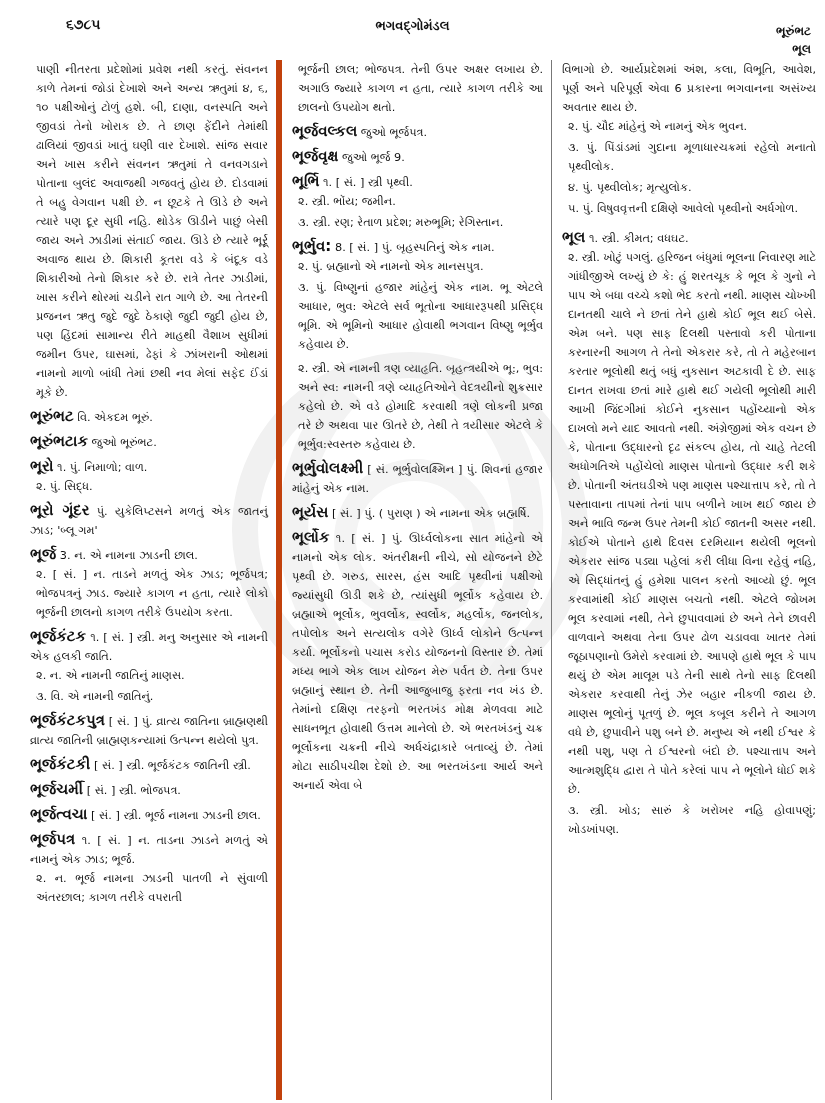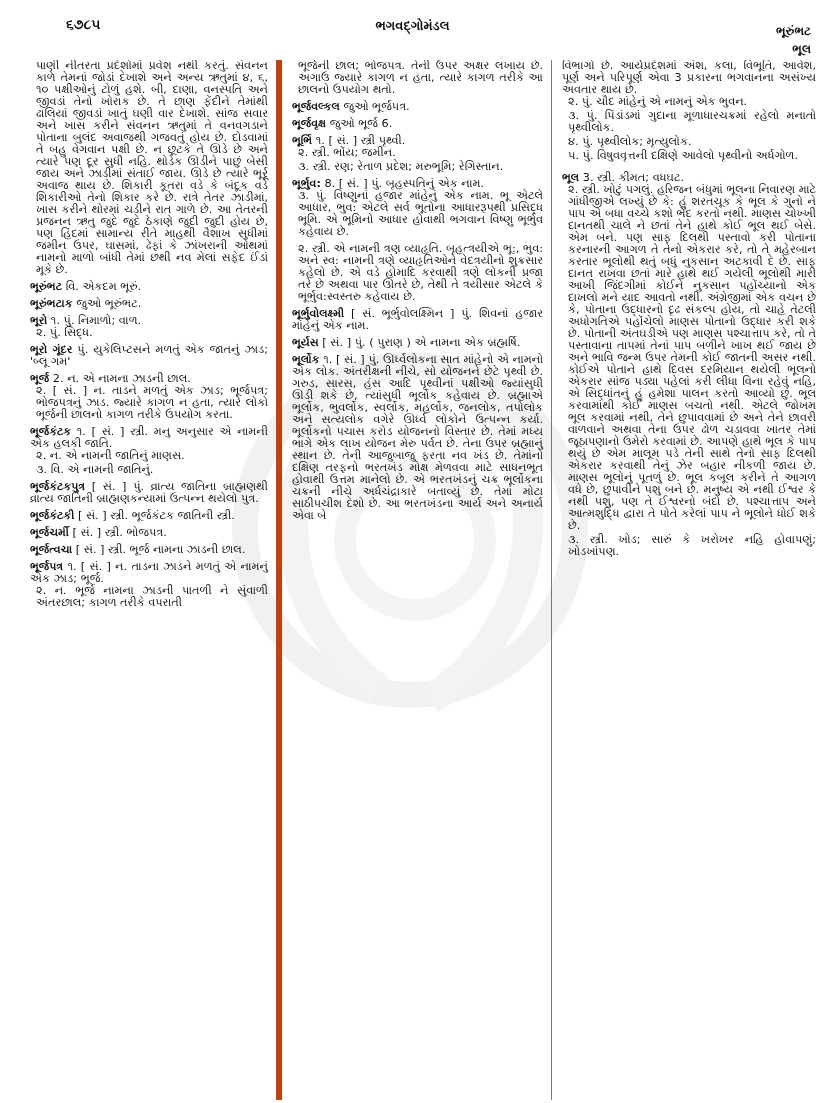--- a/index.html
+++ b/index.html
@@ -23,28 +23,28 @@
     }
     .guide-words {
       position: absolute; right: 14px; top: 22px; text-align: right;
       font-size: 12px; font-weight: bold; line-height: 18px;
     }
     .columns {
       position: absolute; left: 30px; top: 60px; width: 790px; height: 1040px;
       display: flex; z-index: 1;
     }
     .col {
-      box-sizing: border-box; font-size: 11.3px; line-height: 12px;
+      box-sizing: border-box; font-size: 11.3px; line-height: 19px;
       text-align: justify; overflow: hidden;
     }
     .col-1 { width: 246px; padding-right: 8px; }
     .col-2 { width: 275px; padding: 0 8px 0 10px; border-left: 6px solid #c2410c; }
     .col-3 { width: 269px; padding: 0 4px 0 10px; border-left: 1px solid #777; }
     .entry { margin: 0 0 5px 0; }
-    .entry .head { font-weight: bold; font-size: 11px; }
+    .entry .head { font-weight: bold; font-size: 15px; }
     .sense { margin: 0 0 2px 0; padding-left: 6px; }
     .cont { margin: 0 0 5px 0; padding-left: 6px; }
   </style>
 </head>
 <body>
 
 <svg class="watermark" viewBox="0 0 360 420">
   <circle cx="180" cy="200" r="165" fill="none" stroke="#f1f1f1" stroke-width="26"></circle>
   <path d="M120 60 C 40 140, 40 280, 150 360" fill="none" stroke="#f3f3f3" stroke-width="30"></path>
   <path d="M230 50 C 330 130, 320 290, 200 370" fill="none" stroke="#f3f3f3" stroke-width="30"></path>
@@ -71,21 +71,21 @@
           <div><span class="head">ભૂરુંભટાક</span> <span>જુઓ ભૂરુંભટ.</span></div>
         </div>
         <div class="entry">
           <div><span class="head">ભૂરો</span> <span>૧. પું. નિમાળો; વાળ.</span></div>
           <div class="sense">૨. પું. સિદ્ધ.</div>
         </div>
         <div class="entry">
           <div><span class="head">ભૂરો ગૂંદર</span> <span>પું. યુકેલિપ્ટસને મળતું એક જાતનું ઝાડ; 'બ્લૂ ગમ'</span></div>
         </div>
         <div class="entry">
-          <div><span class="head">ભૂર્જ</span> <span>2. ન. એ નામના ઝાડની છાલ.</span></div>
+          <div><span class="head">ભૂર્જ</span> <span>3. ન. એ નામના ઝાડની છાલ.</span></div>
           <div class="sense">૨. [ સં. ] ન. તાડને મળતું એક ઝાડ; ભૂર્જપત્ર; ભોજપત્રનું ઝાડ. જ્યારે કાગળ ન હતા, ત્યારે લોકો ભૂર્જની છાલનો કાગળ તરીકે ઉપયોગ કરતા.</div>
         </div>
         <div class="entry">
           <div><span class="head">ભૂર્જકંટક</span> <span>૧. [ સં. ] સ્ત્રી. મનુ અનુસાર એ નામની એક હલકી જાતિ.</span></div>
           <div class="sense">૨. ન. એ નામની જાતિનું માણસ.</div>
           <div class="sense">૩. વિ. એ નામની જાતિનું.</div>
         </div>
         <div class="entry">
           <div><span class="head">ભૂર્જકંટકપુત્ર</span> <span>[ સં. ] પું. વ્રાત્ય જાતિના બ્રાહ્મણથી વ્રાત્ય જાતિની બ્રાહ્મણકન્યામાં ઉત્પન્ન થયેલો પુત્ર.</span></div>
         </div>
@@ -104,54 +104,55 @@
         </div>
       </div>
   </div>
   <div class="col col-2">
     <p class="cont">ભૂર્જની છાલ; ભોજપત્ર. તેની ઉપર અક્ષર લખાય છે. અગાઉ જ્યારે કાગળ ન હતા, ત્યારે કાગળ તરીકે આ છાલનો ઉપયોગ થતો.</p>
     <div id="col1-entries">
         <div class="entry">
           <div><span class="head">ભૂર્જવલ્કલ</span> <span>જુઓ ભૂર્જપત્ર.</span></div>
         </div>
         <div class="entry">
-          <div><span class="head">ભૂર્જવૃક્ષ</span> <span>જુઓ ભૂર્જ 6.</span></div>
+          <div><span class="head">ભૂર્જવૃક્ષ</span> <span>જુઓ ભૂર્જ 9.</span></div>
         </div>
         <div class="entry">
           <div><span class="head">ભૂર્ભિ</span> <span>૧. [ સં. ] સ્ત્રી પૃથ્વી.</span></div>
           <div class="sense">૨. સ્ત્રી. ભોંય; જમીન.</div>
           <div class="sense">૩. સ્ત્રી. રણ; રેતાળ પ્રદેશ; મરુભૂમિ; રેગિસ્તાન.</div>
         </div>
         <div class="entry">
           <div><span class="head">ભૂર્ભુવ:</span> <span>8. [ સં. ] પું. બૃહસ્પતિનું એક નામ.</span></div>
+          <div class="sense">૨. પું. બ્રહ્માનો એ નામનો એક માનસપુત્ર.</div>
           <div class="sense">૩. પું. વિષ્ણુનાં હજાર માંહેનું એક નામ. ભૂ એટલે આધાર, ભુવ: એટલે સર્વ ભૂતોના આધારરૂપથી પ્રસિદ્ધ ભૂમિ. એ ભૂમિનો આધાર હોવાથી ભગવાન વિષ્ણુ ભૂર્ભુવ કહેવાય છે.</div>
         </div>
         <div class="entry">
           <div class="sense">૨. સ્ત્રી. એ નામની ત્રણ વ્યાહૃતિ. બૃહત્ત્રયીએ ભૂ:, ભુવ: અને સ્વ: નામની ત્રણે વ્યાહૃતિઓને વેદત્રયીનો શુક્રસાર કહેલો છે. એ વડે હોમાદિ કરવાથી ત્રણે લોકની પ્રજા તરે છે અથવા પાર ઊતરે છે, તેથી તે ત્રયીસાર એટલે કે ભૂર્ભુવ:સ્વસ્તરુ કહેવાય છે.</div>
         </div>
         <div class="entry">
           <div><span class="head">ભૂર્ભુવોલક્ષ્મી</span> <span>[ સં. ભૂર્ભુવોલક્ષ્મિન ] પું. શિવનાં હજાર માંહેનું એક નામ.</span></div>
         </div>
         <div class="entry">
           <div><span class="head">ભૂર્યસ</span> <span>[ સં. ] પું. ( પુરાણ ) એ નામના એક બ્રહ્મર્ષિ.</span></div>
         </div>
         <div class="entry">
           <div><span class="head">ભૂર્લોક</span> <span>૧. [ સં. ] પું. ઊર્ધ્વલોકના સાત માંહેનો એ નામનો એક લોક. અંતરીક્ષની નીચે, સો યોજનને છેટે પૃથ્વી છે. ગરુડ, સારસ, હંસ આદિ પૃથ્વીનાં પક્ષીઓ જ્યાંસુધી ઊડી શકે છે, ત્યાંસુધી ભૂર્લોક કહેવાય છે. બ્રહ્માએ ભૂર્લોક, ભુવર્લોક, સ્વર્લોક, મહર્લોક, જનલોક, તપોલોક અને સત્યલોક વગેરે ઊર્ધ્વ લોકોને ઉત્પન્ન કર્યા. ભૂર્લોકનો પચાસ કરોડ યોજનનો વિસ્તાર છે. તેમાં મધ્ય ભાગે એક લાખ યોજન મેરુ પર્વત છે. તેના ઉપર બ્રહ્માનું સ્થાન છે. તેની આજુબાજુ ફરતા નવ ખંડ છે. તેમાંનો દક્ષિણ તરફનો ભરતખંડ મોક્ષ મેળવવા માટે સાધનભૂત હોવાથી ઉત્તમ માનેલો છે. એ ભરતખંડનું ચક્ર ભૂર્લોકના ચક્રની નીચે અર્ધચંદ્રાકારે બતાવ્યું છે. તેમાં મોટા સાઠીપચીશ દેશો છે. આ ભરતખંડના આર્ય અને અનાર્ય એવા બે</span></div>
         </div>
       </div>
   </div>
   <div class="col col-3">
     <div id="col2-cont">
-        <div>વિભાગો છે. આર્યપ્રદેશમાં અંશ, કલા, વિભૂતિ, આવેશ, પૂર્ણ અને પરિપૂર્ણ એવા 3 પ્રકારના ભગવાનના અસંખ્ય અવતાર થાય છે.</div>
+        <div>વિભાગો છે. આર્યપ્રદેશમાં અંશ, કલા, વિભૂતિ, આવેશ, પૂર્ણ અને પરિપૂર્ણ એવા 6 પ્રકારના ભગવાનના અસંખ્ય અવતાર થાય છે.</div>
         <div class="sense">૨. પું. ચૌદ માંહેનું એ નામનું એક ભુવન.</div>
         <div class="sense">૩. પું. પિંડાંડમાં ગુદાના મૂળાધારચક્રમાં રહેલો મનાતો પૃથ્વીલોક.</div>
         <div class="sense">૪. પું. પૃથ્વીલોક; મૃત્યુલોક.</div>
         <div class="sense" style="margin-bottom: 10px;">૫. પું. વિષુવવૃત્તની દક્ષિણે આવેલો પૃથ્વીનો અર્ધગોળ.</div>
       </div>
     <div id="col2-entries">
         <div class="entry">
-          <div><span class="head">ભૂલ</span> <span>3. સ્ત્રી. કીમત; વધઘટ.</span></div>
+          <div><span class="head">ભૂલ</span> <span>૧. સ્ત્રી. કીમત; વધઘટ.</span></div>
           <div class="sense">૨. સ્ત્રી. ખોટું પગલું. હરિજન બંધુમાં ભૂલના નિવારણ માટે ગાંધીજીએ લખ્યું છે કે: હું શરતચૂક કે ભૂલ કે ગુનો ને પાપ એ બધા વચ્ચે કશો ભેદ કરતો નથી. માણસ ચોખ્ખી દાનતથી ચાલે ને છતાં તેને હાથે કોઈ ભૂલ થઈ બેસે. એમ બને. પણ સાફ દિલથી પસ્તાવો કરી પોતાના કરનારની આગળ તે તેનો એકરાર કરે, તો તે મહેરબાન કરતાર ભૂલોથી થતું બધું નુકસાન અટકાવી દે છે. સાફ દાનત રાખવા છતાં મારે હાથે થઈ ગયેલી ભૂલોથી મારી આખી જિંદગીમાં કોઈને નુકસાન પહોંચ્યાનો એક દાખલો મને યાદ આવતો નથી. અંગ્રેજીમાં એક વચન છે કે, પોતાના ઉદ્ધારનો દૃઢ સંકલ્પ હોય, તો ચાહે તેટલી અધોગતિએ પહોંચેલો માણસ પોતાનો ઉદ્ધાર કરી શકે છે. પોતાની અંતઘડીએ પણ માણસ પશ્ચાત્તાપ કરે, તો તે પસ્તાવાના તાપમાં તેનાં પાપ બળીને ખાખ થઈ જાય છે અને ભાવિ જન્મ ઉપર તેમની કોઈ જાતની અસર નથી. કોઈએ પોતાને હાથે દિવસ દરમિયાન થયેલી ભૂલનો એકરાર સાંજ પડ્યા પહેલાં કરી લીધા વિના રહેવું નહિ, એ સિદ્ધાંતનું હું હમેશા પાલન કરતો આવ્યો છું. ભૂલ કરવામાંથી કોઈ માણસ બચતો નથી. એટલે જોખમ ભૂલ કરવામાં નથી, તેને છુપાવવામાં છે અને તેને છાવરી વાળવાને અથવા તેના ઉપર ઢોળ ચડાવવા ખાતર તેમાં જૂઠાપણાનો ઉમેરો કરવામાં છે. આપણે હાથે ભૂલ કે પાપ થયું છે એમ માલૂમ પડે તેની સાથે તેનો સાફ દિલથી એકરાર કરવાથી તેનું ઝેર બહાર નીકળી જાય છે. માણસ ભૂલોનું પૂતળું છે. ભૂલ કબૂલ કરીને તે આગળ વધે છે, છુપાવીને પશુ બને છે. મનુષ્ય એ નથી ઈશ્વર કે નથી પશુ, પણ તે ઈશ્વરનો બંદો છે. પશ્ચાત્તાપ અને આત્મશુદ્ધિ દ્વારા તે પોતે કરેલાં પાપ ને ભૂલોને ધોઈ શકે છે.</div>
           <div class="sense">૩. સ્ત્રી. ખોડ; સારું કે ખરોખર નહિ હોવાપણું; ખોડખાંપણ.</div>
         </div>
       </div>
   </div>
 </div>
 
 </body></html>

